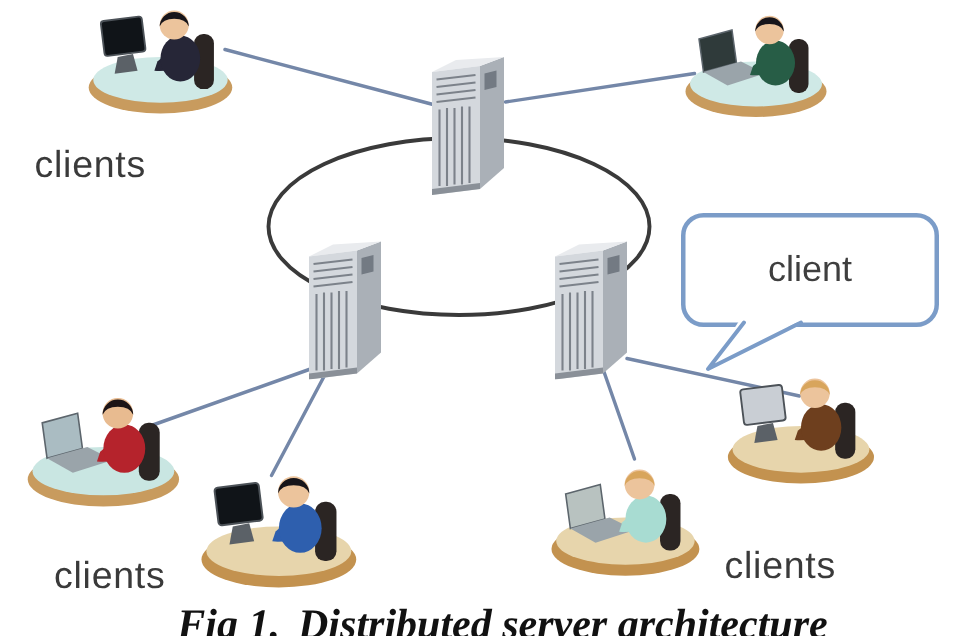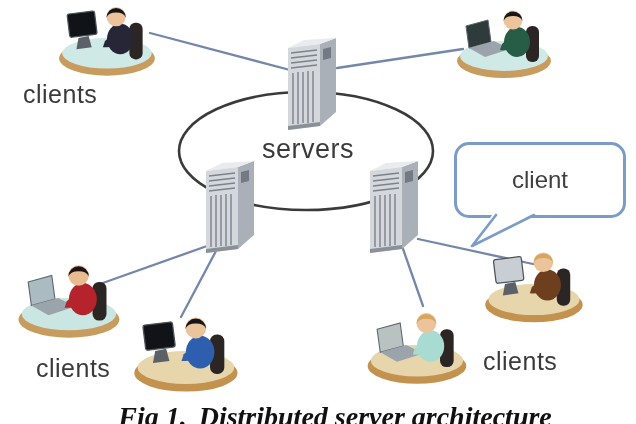--- a/index.html
+++ b/index.html
@@ -32,21 +32,21 @@
   .chair{fill:#2b2523;}
   .torso{fill:var(--shirt,#555);}
   .arm{fill:var(--shirt,#555);}
   .head{fill:var(--skin,#ecc49c);}
   .hair{fill:var(--hair,#17151a);}
   .client-art[data-device="laptop"] .monitor-group{display:none;}
   .client-art[data-device="monitor"] .laptop-group{display:none;}
   
   .group-label{
     position:absolute;z-index:2;color:var(--label-text,#3a3a3a);
-    font-size:25px;font-weight:400;letter-spacing:0.5px;
+    font-size:25px;font-weight:400;letter-spacing:0.5px;margin-top:16px;
   }
   #label-servers{left:262px;top:134px;font-size:27px;}
   #label-clients-tl{left:23px;top:80px;}
   #label-clients-bl{left:36px;top:354px;}
   #label-clients-br{left:483px;top:347px;}
   
   #speech-bubble{
     position:absolute;left:454px;top:142px;width:172px;height:76px;z-index:3;
     box-sizing:border-box;border:3px solid var(--bubble-border,#7b9cc8);
     border-radius:15px;background:#ffffff;
@@ -247,21 +247,20 @@
         <polygon class="mon-stand" points="26,41 36,39 39,50 24,52"></polygon>
       </g>
       <rect class="chair" x="76" y="26" width="13" height="36" rx="6"></rect>
       <path class="arm" d="M52,44 Q60,36 68,38 L70,47 Q58,51 50,50 Z"></path>
       <ellipse class="torso" cx="67" cy="42" rx="13" ry="15"></ellipse>
       <circle class="head" cx="63" cy="20" r="9.5"></circle>
       <path class="hair" d="M53.5,21 a9.5,9.5 0 1 1 19,0 q-2,-5 -9.5,-5 q-7.5,0 -9.5,5 Z"></path>
     </svg>
   </div>
 
-  <div class="group-label" id="label-servers">servers</div>
   <div class="group-label" id="label-clients-tl">clients</div>
   <div class="group-label" id="label-clients-bl">clients</div>
   <div class="group-label" id="label-clients-br">clients</div>
 
   <div id="speech-bubble">
     <span>client</span>
   </div>
   <svg id="bubble-tail" width="636" height="424" viewBox="0 0 636 424">
     <polygon class="tail-fill" points="494,212 537,212 472,246"></polygon>
     <path class="tail-stroke" d="M496,215 L472,246 L534,215"></path>

